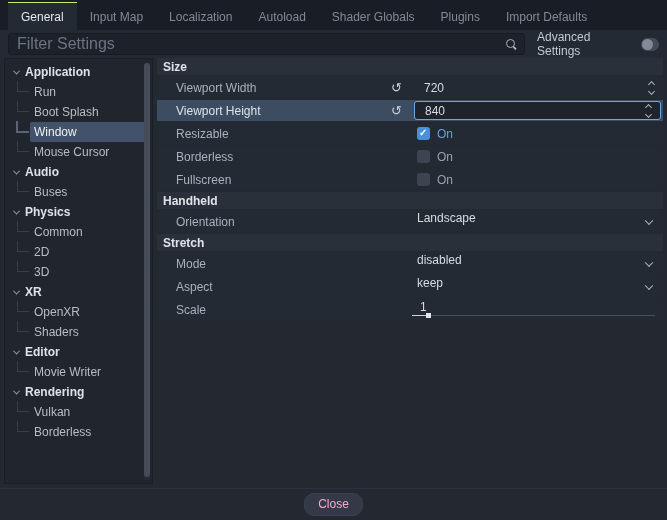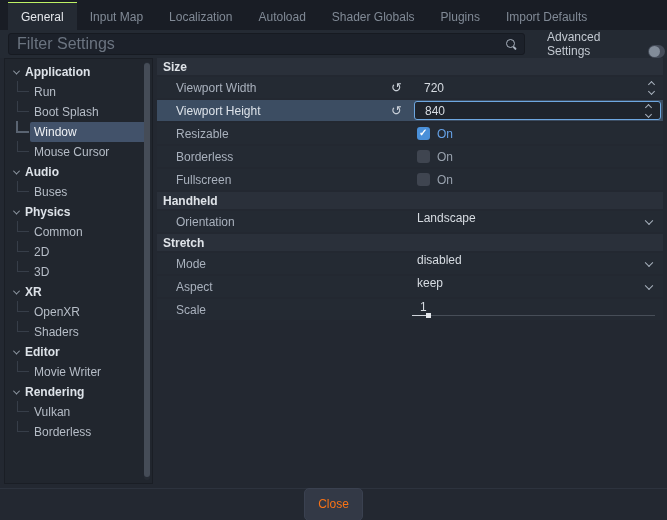--- a/index.html
+++ b/index.html
@@ -11,21 +11,21 @@
   .tab{height:26px;display:flex;align-items:center;padding:0 13px;font-size:12px;color:#818a96;cursor:default;}
   .tab.active{background:#242a33;border-top:1px solid #bef264;color:#e4e7eb;height:28px;}
 
   
   .filterbar{position:absolute;left:0;top:30px;width:667px;height:28px;background:#242a33;display:flex;align-items:center;padding:0 8px;}
   .filter-input{flex:0 0 auto;width:517px;height:22px;background:#1c212a;border:1px solid #161a21;border-radius:3px;display:flex;align-items:center;padding:0 6px 0 8px;}
   .filter-placeholder{flex:1;font-size:16px;color:#6b7480;}
   .search-icon{position:relative;width:13px;height:13px;display:inline-block;}
   .search-icon::before{content:"";position:absolute;left:1px;top:1px;width:7px;height:7px;border:1.6px solid #aab3bf;border-radius:50%;}
   .search-icon::after{content:"";position:absolute;left:8.5px;top:8.5px;width:4px;height:1.8px;background:#aab3bf;border-radius:1px;transform:rotate(45deg);transform-origin:0 0;}
-  .adv-wrap{display:flex;align-items:flex-end;margin-left:22px;gap:30px;}
+  .adv-wrap{display:flex;align-items:center;margin-left:12px;gap:30px;}
   .adv-label{font-size:12px;color:#c3c9d1;margin-right:8px;}
   .toggle{position:relative;width:27px;height:13px;background:#454c59;border-radius:7px;display:inline-block;}
   .toggle .knob{position:absolute;left:1px;top:1px;width:11px;height:11px;border-radius:50%;background:#828c99;}
 
   
   .sidebar{position:absolute;left:4px;top:58px;width:149px;height:426px;background:#21262e;border:1px solid #1a1e25;padding-top:3px;overflow:hidden;}
   .tree-item{position:relative;height:20px;display:flex;align-items:center;font-size:12px;color:#b6bdc7;cursor:default;}
   .tree-item.cat{padding-left:9px;font-weight:700;color:#dde2e8;}
   .tree-item .chev-icon{width:5px;height:5px;border-right:1.4px solid #9aa3af;border-bottom:1.4px solid #9aa3af;transform:rotate(45deg) translate(-1px,-1px);margin-right:6px;flex:0 0 auto;}
   .tree-item.child{padding-left:29px;}
@@ -61,21 +61,21 @@
   .dropdown{flex:1;display:flex;align-items:flex-start;height:100%;padding-left:7px;position:relative;}
   .dd-chev{position:absolute;right:11px;top:50%;width:6px;height:6px;border-right:1.6px solid #a8b1bd;border-bottom:1.6px solid #a8b1bd;transform:translateY(-70%) rotate(45deg);}
   .sliderbox{flex:1;position:relative;height:100%;margin-right:6px;}
   .slider-val{position:absolute;left:10px;top:1px;font-size:12px;color:#d7dce2;}
   .slider-line{position:absolute;left:2px;right:2px;bottom:4px;height:1px;background:#474e58;}
   .slider-fill{position:absolute;left:2px;bottom:4px;width:16px;height:1px;background:#cfd4da;}
   .slider-grab{position:absolute;left:16px;bottom:2px;width:5px;height:5px;background:#e2e6ea;}
 
   
   .footer{position:absolute;left:0;top:488px;width:667px;height:32px;background:#232831;border-top:1px solid #2d333e;display:flex;align-items:center;justify-content:center;}
-  .close-btn{background:#333946;border:1px solid #3a4150;border-radius:5px;color:#f97316;font-size:12px;height:33px;padding:0 13px;line-height:21px;}
+  .close-btn{background:#333946;border:1px solid #3a4150;border-radius:10px;color:#f9a8d4;font-size:12px;height:23px;padding:0 13px;line-height:21px;}
 </style>
 </head>
 <body>
 
 <div class="root">
 
   <div class="tabbar">
     <div class="tab active">General</div>
     <div class="tab">Input Map</div>
     <div class="tab">Localization</div>

